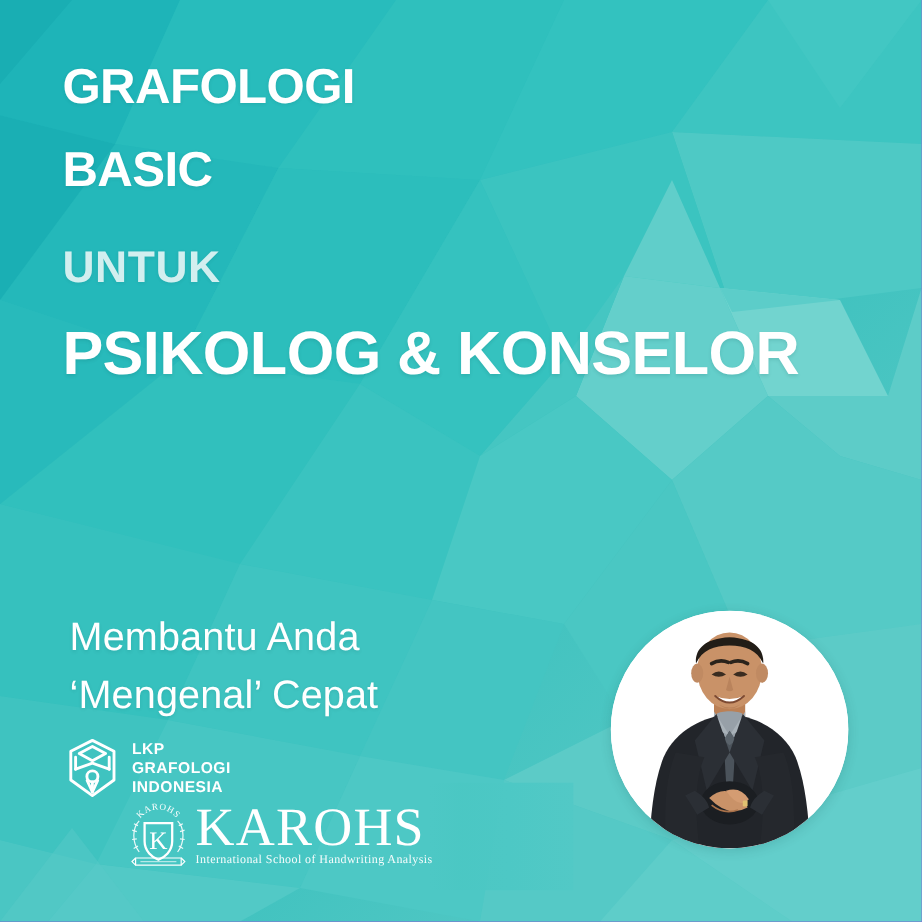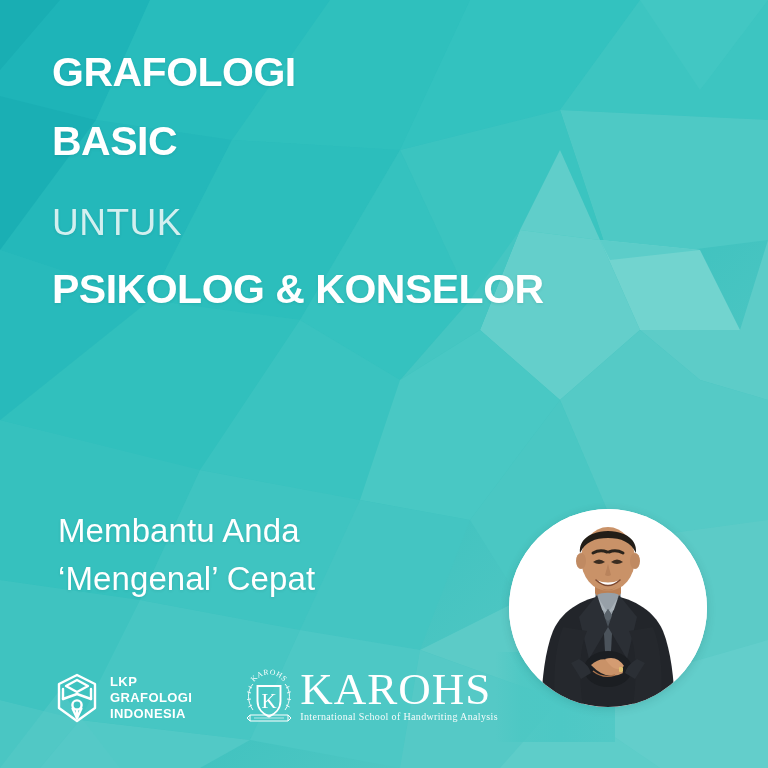--- a/index.html
+++ b/index.html
@@ -33,29 +33,29 @@
     font-weight:bold;
     letter-spacing:-0.5px;
     line-height:1.0;
     text-shadow:0 1px 3px rgba(0,70,70,0.13);
     white-space:nowrap;
   }
   #hl-grafologi { font-size:41px; margin-bottom:28px; }
   #hl-basic     { font-size:41px; margin-bottom:42px; }
   #hl-untuk {
     font-size:37px;
-    font-weight:normal;
+    font-weight:bold;
     color:rgba(255,255,255,0.80);
     letter-spacing:0.5px;
     line-height:1.0;
     margin-bottom:28px;
     white-space:nowrap;
     text-shadow:0 1px 3px rgba(0,70,70,0.10);
   }
-  #hl-psikolog  { font-size:41px; }
+  #hl-psikolog  { font-size:51px; }
 
   
   #subcopy {
     position:absolute;
     left:58px; top:508px;
     z-index:5;
     color:#ffffff;
     font-size:33px;
     font-weight:normal;
     line-height:1.40;
@@ -64,21 +64,22 @@
     white-space:nowrap;
   }
   #subcopy div { margin-bottom:2px; }
 
   
   #logos {
     position:absolute;
     left:55px; bottom:44px;
     z-index:6;
     display:flex;
-    align-items:flex-end;
+    align-items:flex-start;
+    flex-direction:column;
   }
   #lkp-logo { display:flex; align-items:center; }
   #lkp-mark { width:44px; height:52px; flex:0 0 auto; }
   #lkp-words {
     margin-left:11px;
     color:#ffffff;
     font-size:13px;
     font-weight:bold;
     line-height:1.22;
     letter-spacing:0.4px;

